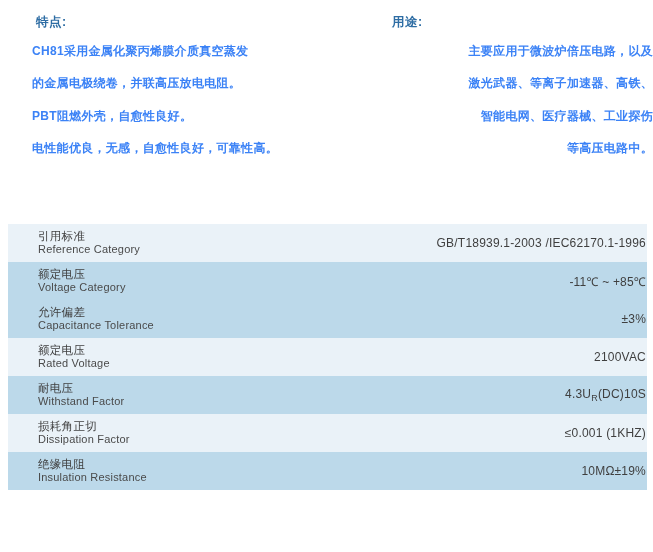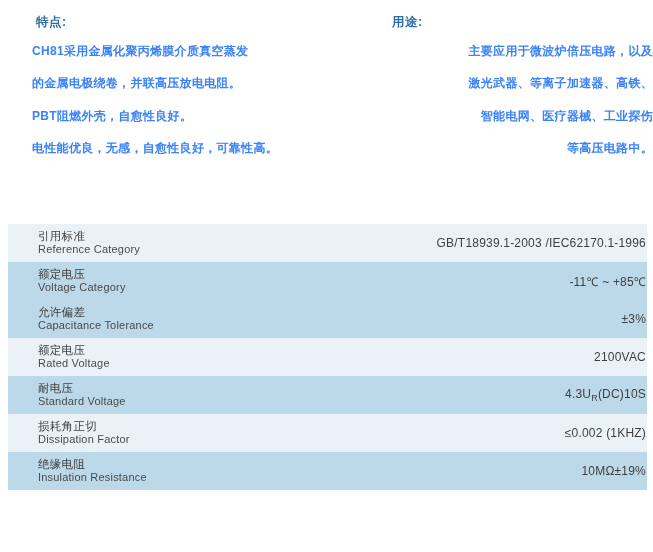--- a/index.html
+++ b/index.html
@@ -141,30 +141,30 @@
     <tr class="row-a">
       <td class="cell-label">
         <span class="label-cn">额定电压</span>
         <span class="label-en">Rated Voltage</span>
       </td>
       <td class="cell-value">2100VAC</td>
     </tr>
     <tr class="row-b">
       <td class="cell-label">
         <span class="label-cn">耐电压</span>
-        <span class="label-en">Standard Voltage</span>
+        <span class="label-en">Withstand Factor</span>
       </td>
       <td class="cell-value">4.3U<span class="sub">R</span>(DC)10S</td>
     </tr>
     <tr class="row-a">
       <td class="cell-label">
         <span class="label-cn">损耗角正切</span>
         <span class="label-en">Dissipation Factor</span>
       </td>
-      <td class="cell-value">≤0.002 (1KHZ)</td>
+      <td class="cell-value">≤0.001 (1KHZ)</td>
     </tr>
     <tr class="row-b">
       <td class="cell-label">
         <span class="label-cn">绝缘电阻</span>
         <span class="label-en">Insulation Resistance</span>
       </td>
       <td class="cell-value">10MΩ±19%</td>
     </tr>
   </tbody>
 </table>

